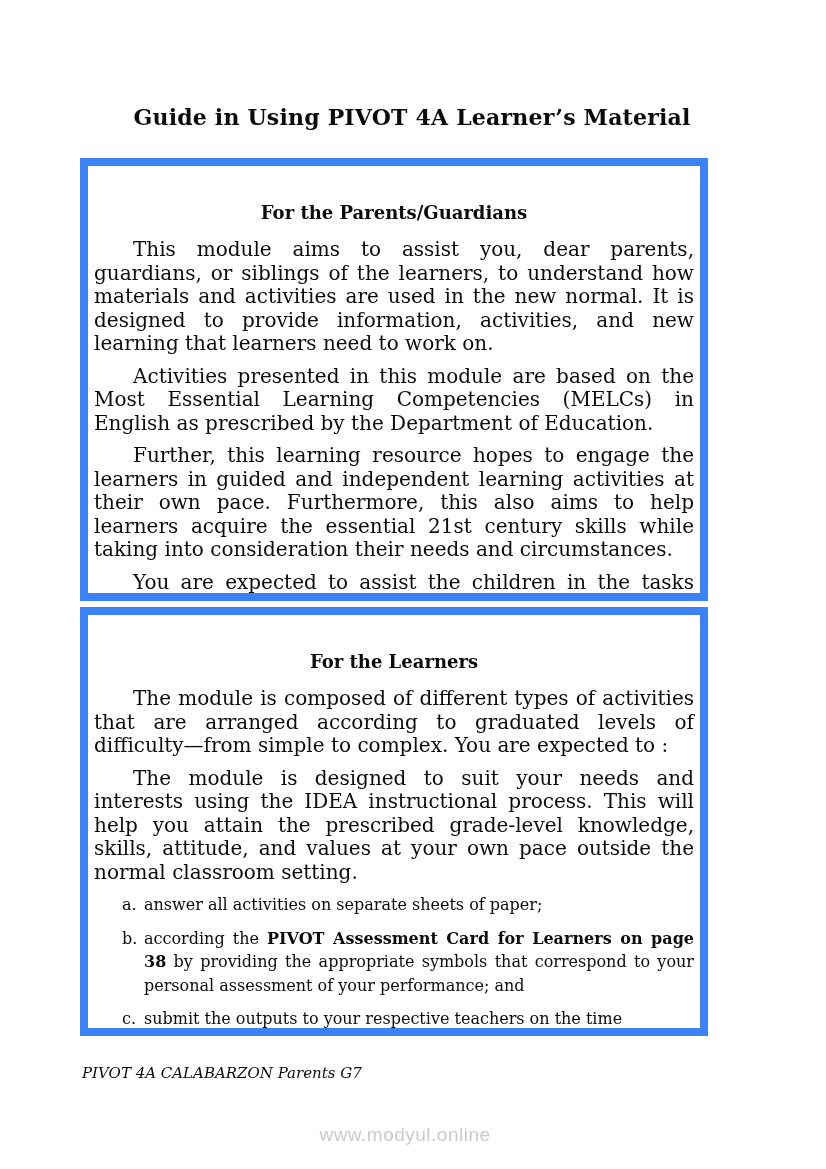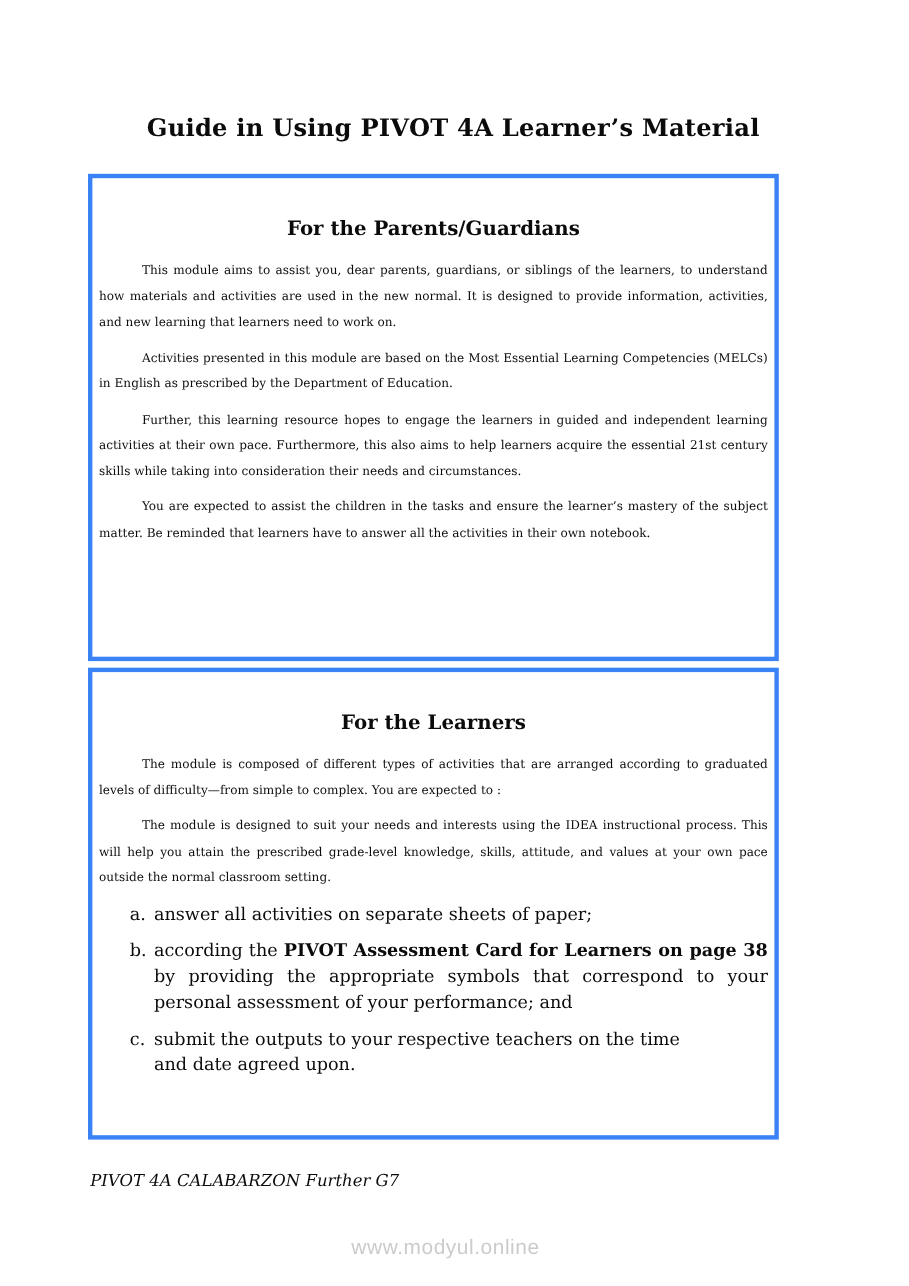--- a/index.html
+++ b/index.html
@@ -26,21 +26,21 @@
   .title {
     margin: 0;
     font-size: 22px;
     line-height: 28px;
     font-weight: bold;
     text-align: center;
     letter-spacing: 0.2px;
   }
   .box {
     box-sizing: border-box;
-    border: 4px solid #3b82f6;
+    border: 8px solid #3b82f6;
     width: 628px;
     padding: 0 6px;
     overflow: hidden;
     background: #ffffff;
   }
   .box-parents {
     margin-top: 27px;
     height: 443px;
   }
   .box-learners {
@@ -50,21 +50,21 @@
   .box-heading {
     margin: 0 0 14px 0;
     padding-top: 36px;
     font-size: 18px;
     line-height: 22px;
     font-weight: bold;
     text-align: center;
   }
   .box p {
     margin: 0 0 9px 0;
-    font-size: 11px;
+    font-size: 20px;
     line-height: 23.5px;
     text-align: justify;
     text-indent: 39px;
   }
   .abc-list {
     list-style: none;
     margin: 3px 0 0 28px;
     padding: 0;
   }
   .abc-list li {
@@ -132,17 +132,17 @@
           <span class="li-text justified"><span>according the </span><span class="bold">PIVOT Assessment Card for Learners on page 38</span><span> by providing the appropriate symbols that correspond to your personal assessment of your performance; and</span></span>
         </li>
         <li>
           <span class="marker">c.</span>
           <span class="li-text preline">submit the outputs to your respective teachers on the time
 and date agreed upon.</span>
         </li>
       </ol>
     </section>
 
-    <div class="footer">PIVOT 4A CALABARZON Further G7</div>
+    <div class="footer">PIVOT 4A CALABARZON Parents G7</div>
   </div>
 
   <div class="watermark">www.modyul.online</div>
 </div>
 
 </body></html>

